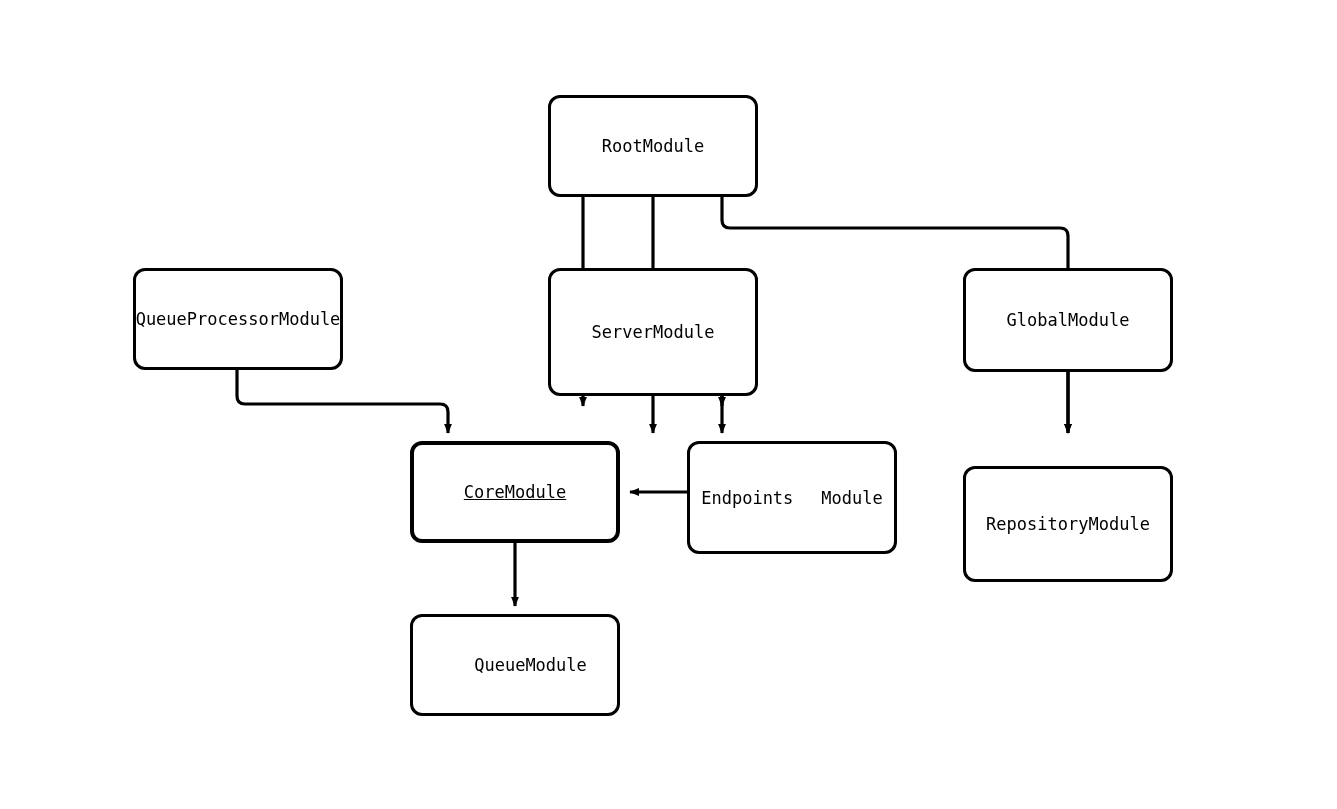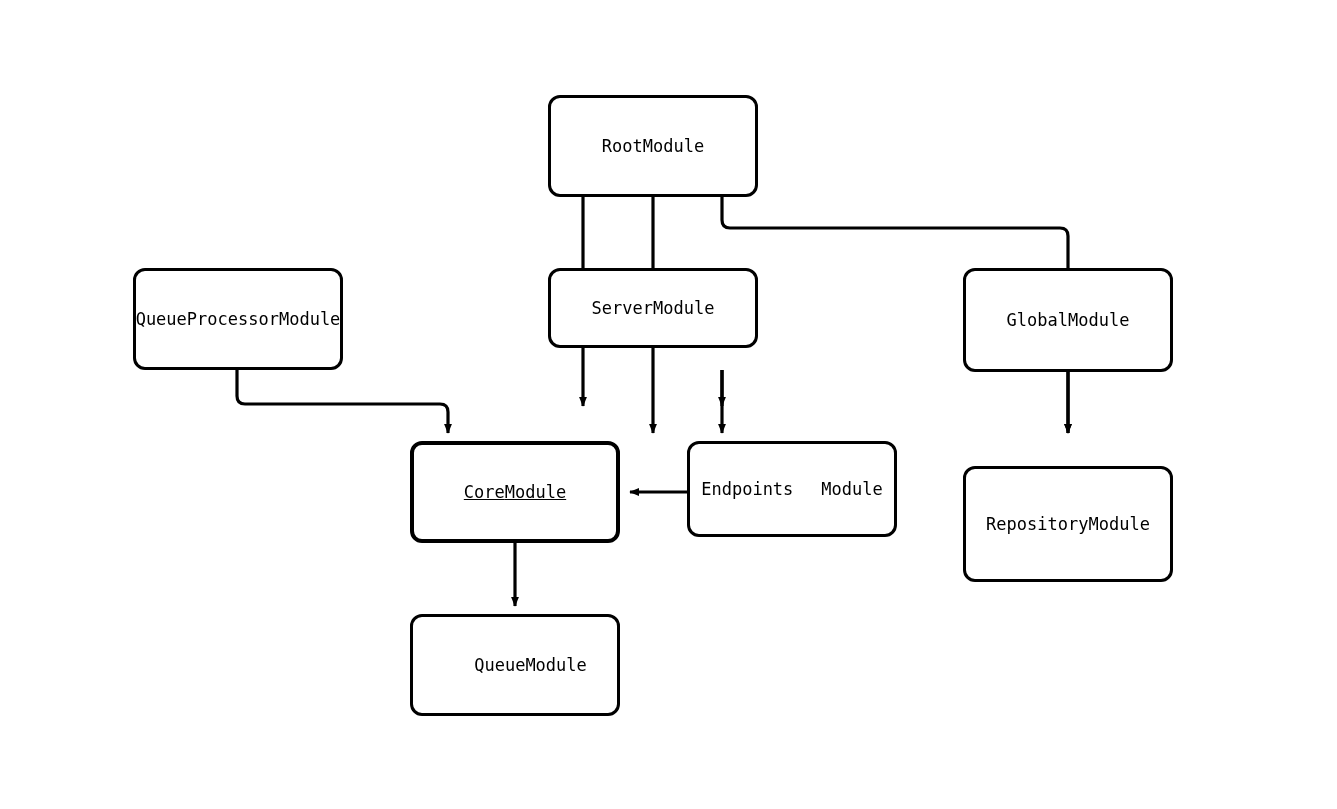--- a/index.html
+++ b/index.html
@@ -100,36 +100,36 @@
   <div class="node" style="left: 548px; top: 95px; width: 210px; height: 102px;">
     <div class="node-label">Root</div>
     <div class="node-label">Module</div>
   </div>
 
   <div class="node" style="left: 133px; top: 268px; width: 210px; height: 102px;">
     <div class="node-label">QueueProcessor</div>
     <div class="node-label">Module</div>
   </div>
 
-  <div class="node" style="left: 548px; top: 268px; width: 210px; height: 80px;">
+  <div class="node" style="left: 548px; top: 268px; width: 210px; height: 128px;">
     <div class="node-label">Server</div>
     <div class="node-label">Module</div>
   </div>
 
   <div class="node" style="left: 963px; top: 268px; width: 210px; height: 104px;">
     <div class="node-label">Global</div>
     <div class="node-label">Module</div>
   </div>
 
   <div class="node thick" style="left: 410px; top: 441px; width: 210px; height: 102px; text-decoration: underline;">
     <div class="node-label">Core</div>
     <div class="node-label">Module</div>
   </div>
 
-  <div class="node" style="left: 687px; top: 441px; width: 210px; height: 96px; gap: 28px;">
+  <div class="node" style="left: 687px; top: 441px; width: 210px; height: 113px; gap: 28px;">
     <div class="node-label">Endpoints</div>
     <div class="node-label">Module</div>
   </div>
 
   <div class="node" style="left: 963px; top: 466px; width: 210px; height: 116px;">
     <div class="node-label">Repository</div>
     <div class="node-label">Module</div>
   </div>
 
   <div class="node" style="left: 410px; top: 614px; width: 210px; height: 102px; padding-left: 31px;">

